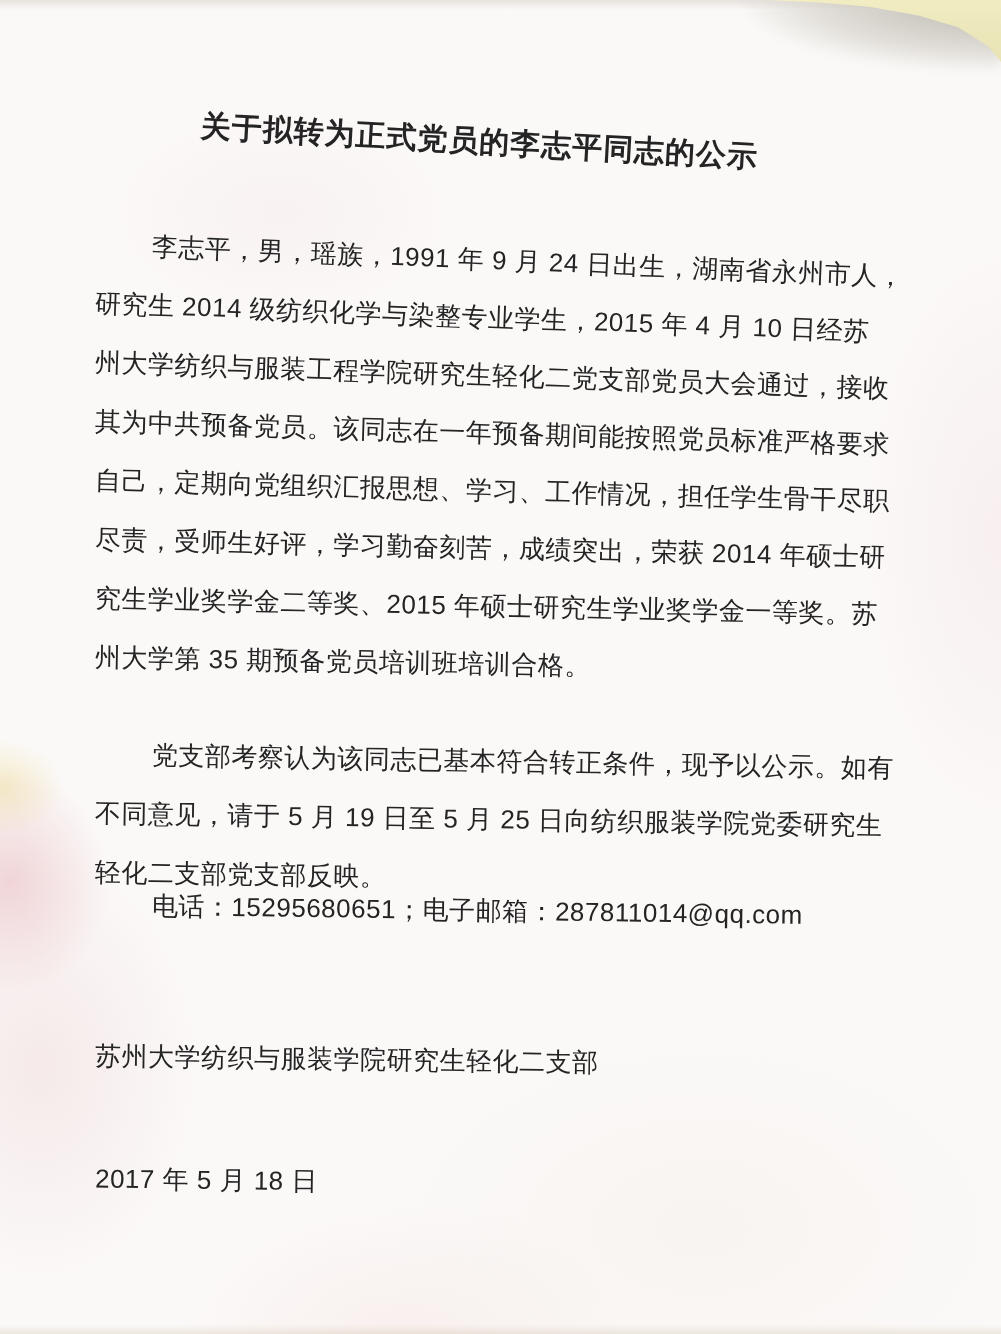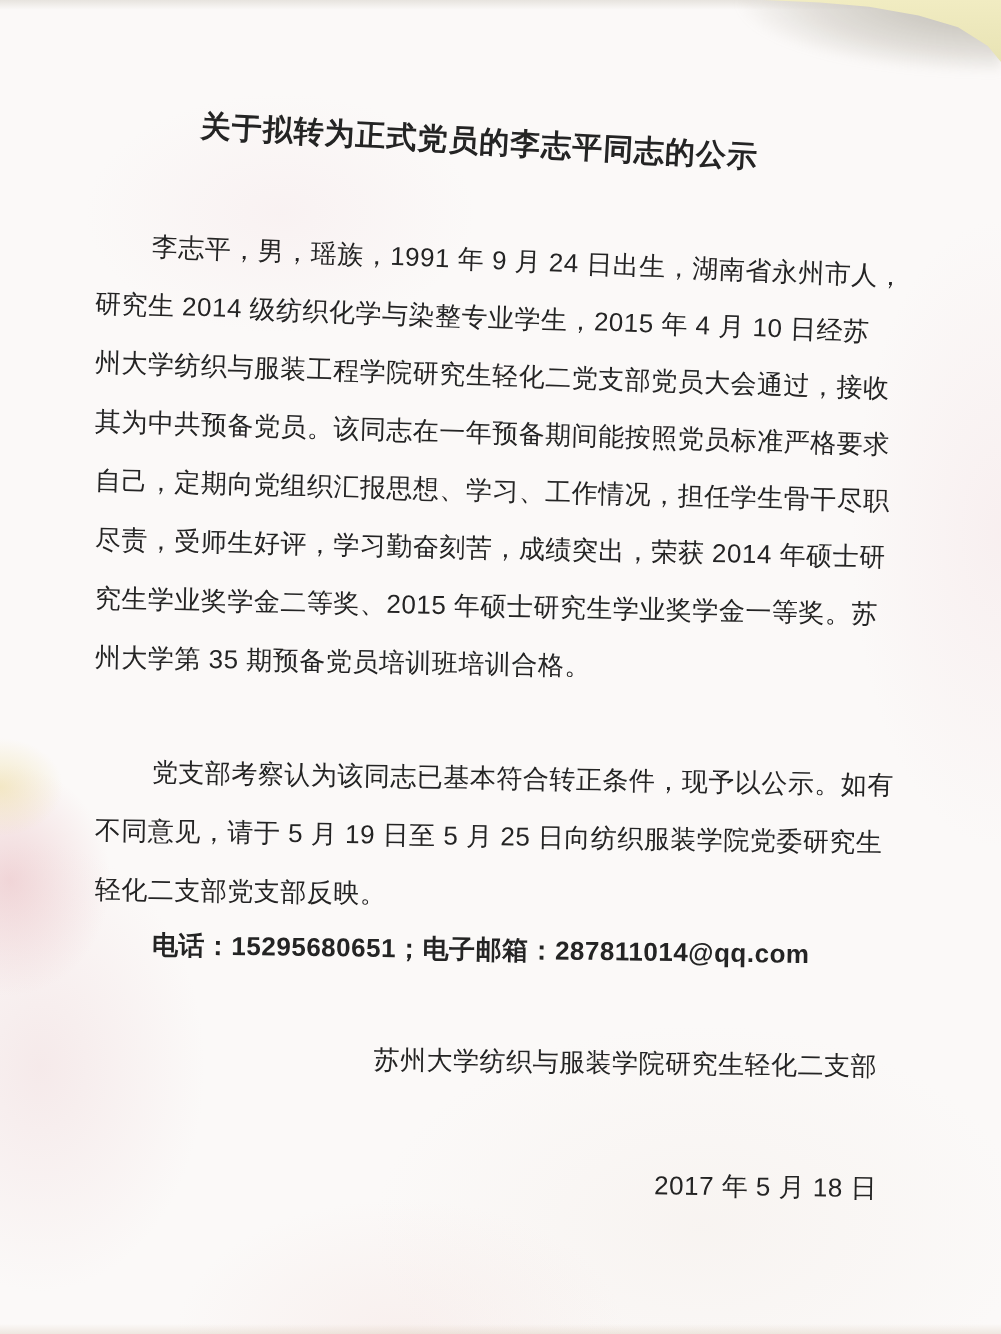--- a/index.html
+++ b/index.html
@@ -42,40 +42,40 @@
   }
   
   .page{position:absolute;left:95px;top:0;width:770px;color:#242424;}
   .title{
     position:absolute;top:99px;left:0;width:100%;
     font-size:30px;line-height:42px;font-weight:bold;text-align:center;
     letter-spacing:1px;transform:rotate(3.2deg);transform-origin:left center;
   }
   .para{position:absolute;left:0;width:100%;}
   .p1{top:215px;}
-  .p2{top:742px;}
-  .contact{top:915px;font-weight:bold;}
+  .p2{top:725px;}
+  .contact{top:876px;}
   .line{
     font-size:26px;line-height:59px;white-space:nowrap;
     transform-origin:left center;letter-spacing:0.5px;
   }
   .indent{text-indent:57px;}
   .p1 .line:nth-child(1){transform:rotate(2.3deg);}
   .p1 .line:nth-child(2){transform:rotate(2.1deg);}
   .p1 .line:nth-child(3){transform:rotate(1.9deg);}
   .p1 .line:nth-child(4){transform:rotate(1.7deg);}
   .p1 .line:nth-child(5){transform:rotate(1.5deg);}
   .p1 .line:nth-child(6){transform:rotate(1.3deg);}
   .p1 .line:nth-child(7){transform:rotate(1.15deg);}
   .p1 .line:nth-child(8){transform:rotate(1.0deg);}
   .p2 .line:nth-child(1){transform:rotate(1.0deg);}
   .p2 .line:nth-child(2){transform:rotate(0.9deg);}
   .p2 .line:nth-child(3){transform:rotate(0.85deg);}
   .contact .line{transform:rotate(0.8deg);}
-  .sig-block{position:absolute;left:0;width:782px;text-align:right;}
+  .sig-block{position:absolute;left:0;width:782px;text-align:left;}
   .sig{top:1037px;}
   .dateline{top:1159px;}
   .sig-block .line{transform-origin:right center;white-space:nowrap;}
   .sig .line{transform:rotate(0.75deg);}
   .dateline .line{transform:rotate(0.7deg);}
 </style>
 </head>
 <body>
 
 <div class="tints"></div>

